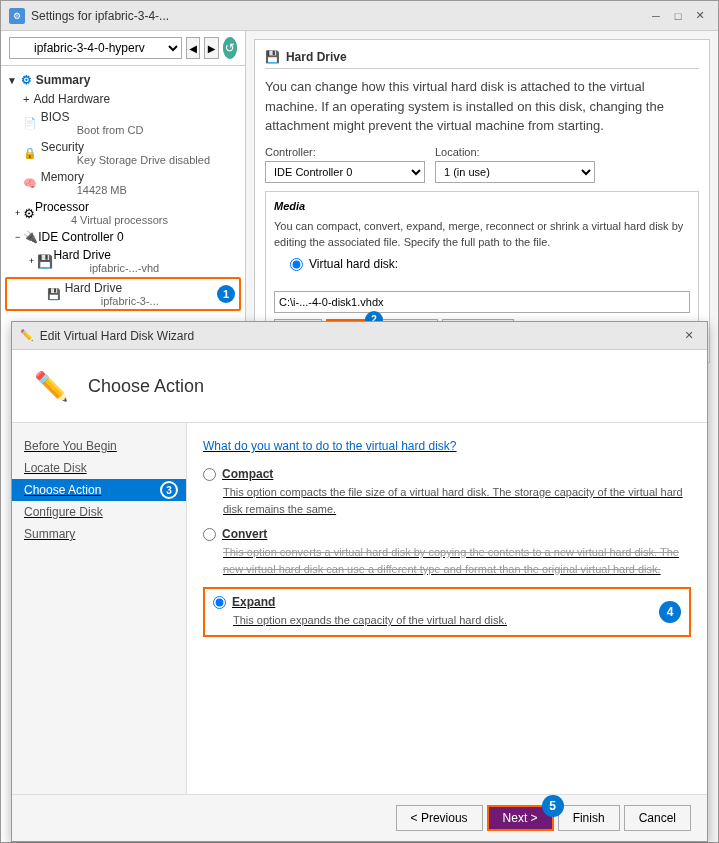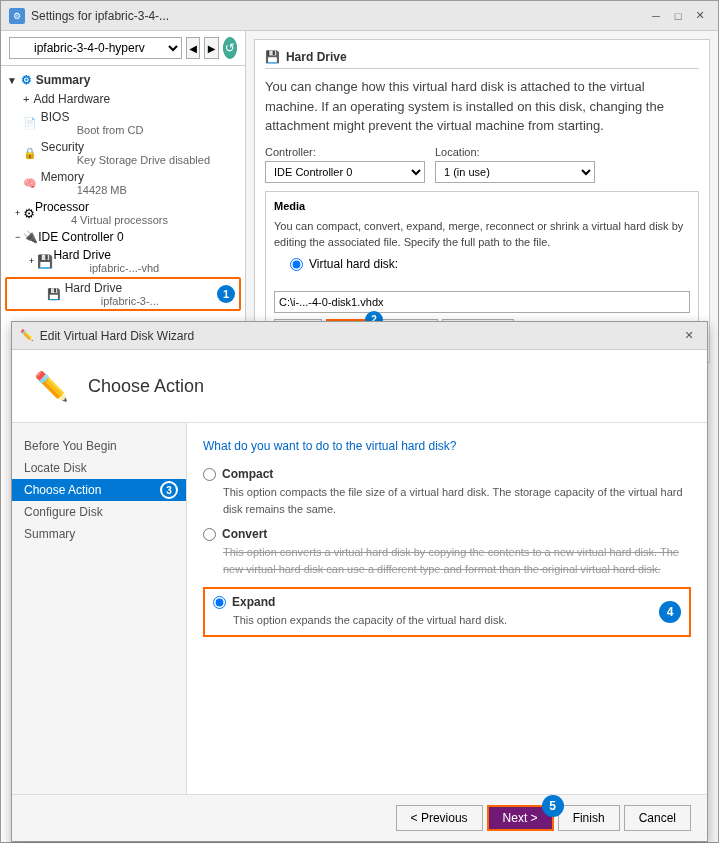--- a/index.html
+++ b/index.html
@@ -246,20 +246,21 @@
     }
     .media-section {
       border: 1px solid #ccc;
       padding: 8px;
       margin-top: 6px;
     }
     .media-title {
       font-size: 11px;
       font-weight: bold;
       margin-bottom: 6px;
+      font-style: italic;
     }
     .media-desc {
       font-size: 11px;
       color: #444;
       line-height: 1.5;
       margin-bottom: 6px;
     }
     .radio-row {
       display: flex;
       align-items: flex-end;
@@ -346,20 +347,21 @@
     }
     .wizard-title {
       font-size: 18px;
       color: #333;
       font-weight: 300;
     }
     .wizard-body {
       display: flex;
       flex: 1;
       overflow: hidden;
+      text-decoration: underline;
     }
     .wizard-nav {
       width: 175px;
       background: #f5f5f5;
       border-right: 1px solid #ddd;
       padding: 12px 0;
     }
     .nav-item {
       padding: 4px 12px;
       font-size: 12px;

